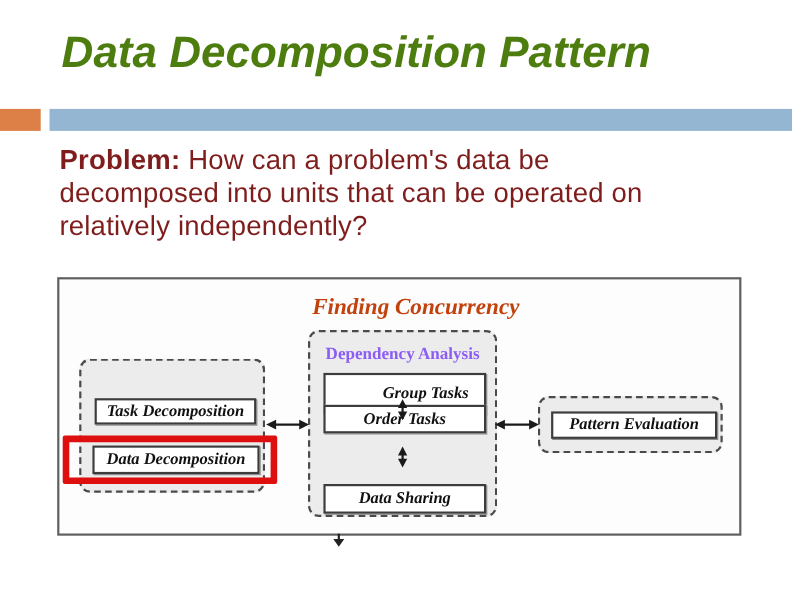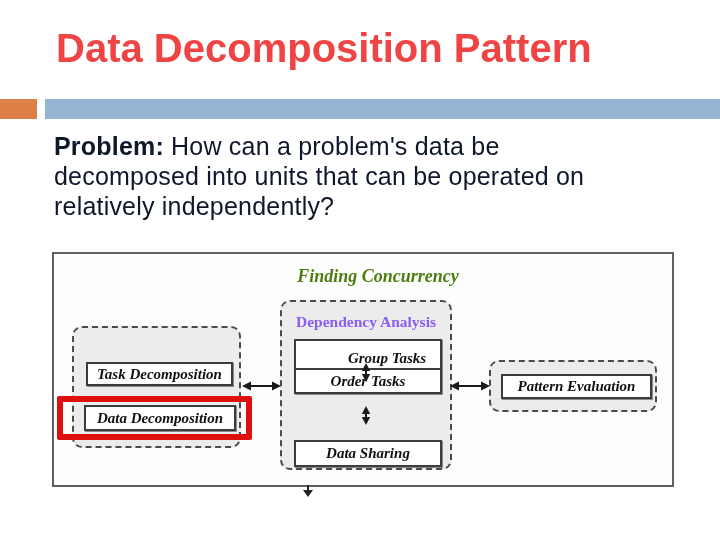--- a/index.html
+++ b/index.html
@@ -11,63 +11,64 @@
     overflow: hidden;
     font-family: "Liberation Sans", sans-serif;
   }
   
   .slide-title {
     position: absolute;
     left: 56px; top: 26px;
     font-size: 40px;
     font-weight: bold;
     letter-spacing: 0px;
-    color: #ef4444;
+    color: #4d7c0f;
     white-space: nowrap;
+    font-style: italic;
   }
   .accent-block {
     position: absolute;
     left: 0; top: 99px;
     width: 37px; height: 20px;
     background: #dd8047;
   }
   .accent-bar {
     position: absolute;
     left: 45px; top: 99px;
     width: 675px; height: 20px;
     background: #94b6d2;
   }
   
   .body-text {
     position: absolute;
     left: 54px; top: 131px;
     width: 640px;
     font-size: 25px;
     line-height: 30px;
-    color: #0f172a;
+    color: #7f1d1d;
     letter-spacing: 0.2px;
   }
   .body-text .bold { font-weight: bold; }
   
   .figure {
     position: absolute;
     left: 52px; top: 252px;
     width: 622px; height: 235px;
     border: 2px solid #5f5f5f;
     background: #fdfdfd;
     font-family: "Liberation Serif", serif;
   }
   .figure-title {
     position: absolute;
     left: 30px; right: 0; top: 12px;
     text-align: center;
-    font-size: 18px;
+    font-size: 21px;
     font-weight: bold;
     font-style: italic;
-    color: #4d7c0f;
+    color: #c2410c;
   }
   .group {
     position: absolute;
     background: #ececec;
     border: 2px dashed #4a4a4a;
     border-radius: 10px;
   }
   .group-decomposition { left: 18px; top: 72px;  width: 169px; height: 122px; }
   .group-dependency    { left: 226px; top: 46px; width: 172px; height: 170px; }
   .group-design        { left: 435px; top: 106px; width: 168px; height: 52px; }

